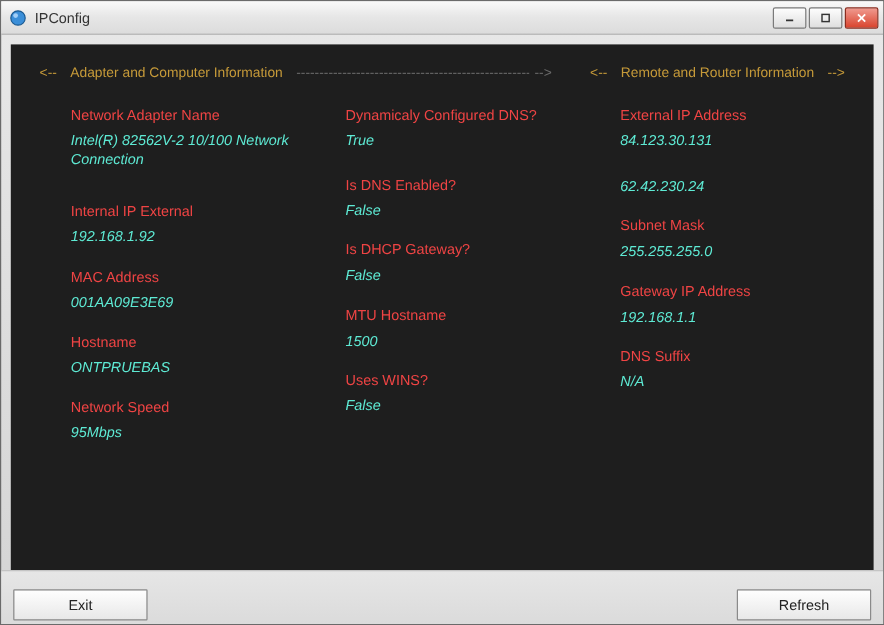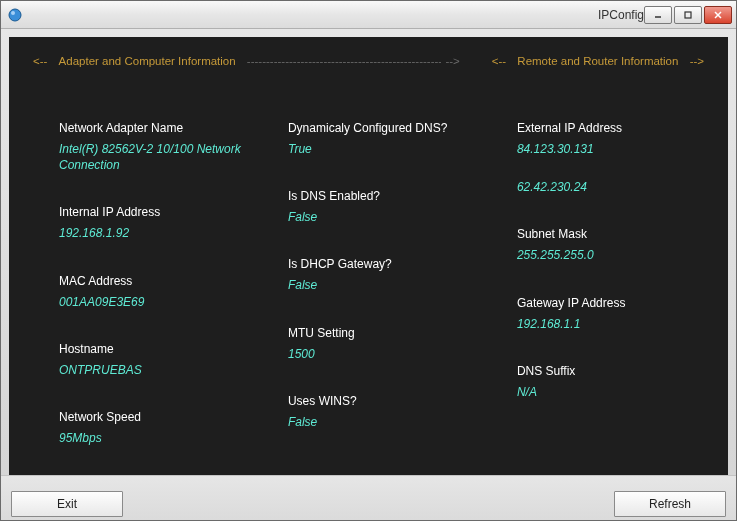--- a/index.html
+++ b/index.html
@@ -13,21 +13,20 @@
   
   .titlebar {
     height: 28px;
     background: linear-gradient(to bottom, #f9f9f9 0%, #e6e6e6 50%, #dcdcdc 100%);
     border-bottom: 1px solid #b0b0b0;
     display: flex;
     align-items: center;
     padding: 0 4px 0 6px;
     font-size: 12px;
     color: #333;
-    text-align: right;
   }
   .titlebar .icon {
     width: 16px; height: 16px; margin-right: 6px;
     display: inline-flex; align-items: center; justify-content: center;
   }
   .titlebar .title { flex: 1; }
   .win-controls { display: flex; gap: 2px; }
   .win-btn {
     width: 28px; height: 18px;
     border: 1px solid #7a7a7a;
@@ -63,21 +62,21 @@
     color: #c69a39;
     font-size: 11.5px;
     margin-bottom: 18px;
     white-space: nowrap;
     display: flex;
     align-items: center;
     gap: 4px;
   }
 
   .kv { margin-bottom: 18px; }
-  .kv .k { color: #ffffff; margin-bottom: 6px; margin-top: 32px; }
+  .kv .k { color: #ef4444; margin-bottom: 6px; }
   .kv .v { color: #5eead4; font-style: italic; line-height: 1.35; }
 
   
   .button-bar {
     height: 56px;
     display: flex;
     align-items: center;
     padding: 0 10px;
     gap: 30px;
     background: linear-gradient(to bottom, #e6e6e6, #d8d8d8);
@@ -147,21 +146,21 @@
     </div>
 
     <div class="columns" style="padding-left:26px;">
 
       <div class="col">
         <div class="kv">
           <div class="k">Network Adapter Name</div>
           <div class="v">Intel(R) 82562V-2 10/100 Network Connection</div>
         </div>
         <div class="kv" style="margin-top:28px;">
-          <div class="k">Internal IP Address</div>
+          <div class="k">Internal IP External</div>
           <div class="v">192.168.1.92</div>
         </div>
         <div class="kv">
           <div class="k">MAC Address</div>
           <div class="v">001AA09E3E69</div>
         </div>
         <div class="kv">
           <div class="k">Hostname</div>
           <div class="v">ONTPRUEBAS</div>
         </div>
@@ -178,21 +177,21 @@
         </div>
         <div class="kv" style="margin-top:22px;">
           <div class="k">Is DNS Enabled?</div>
           <div class="v">False</div>
         </div>
         <div class="kv">
           <div class="k">Is DHCP Gateway?</div>
           <div class="v">False</div>
         </div>
         <div class="kv">
-          <div class="k">MTU Setting</div>
+          <div class="k">MTU Hostname</div>
           <div class="v">1500</div>
         </div>
         <div class="kv">
           <div class="k">Uses WINS?</div>
           <div class="v">False</div>
         </div>
       </div>
 
       <div class="col narrow">
         <div class="kv">

